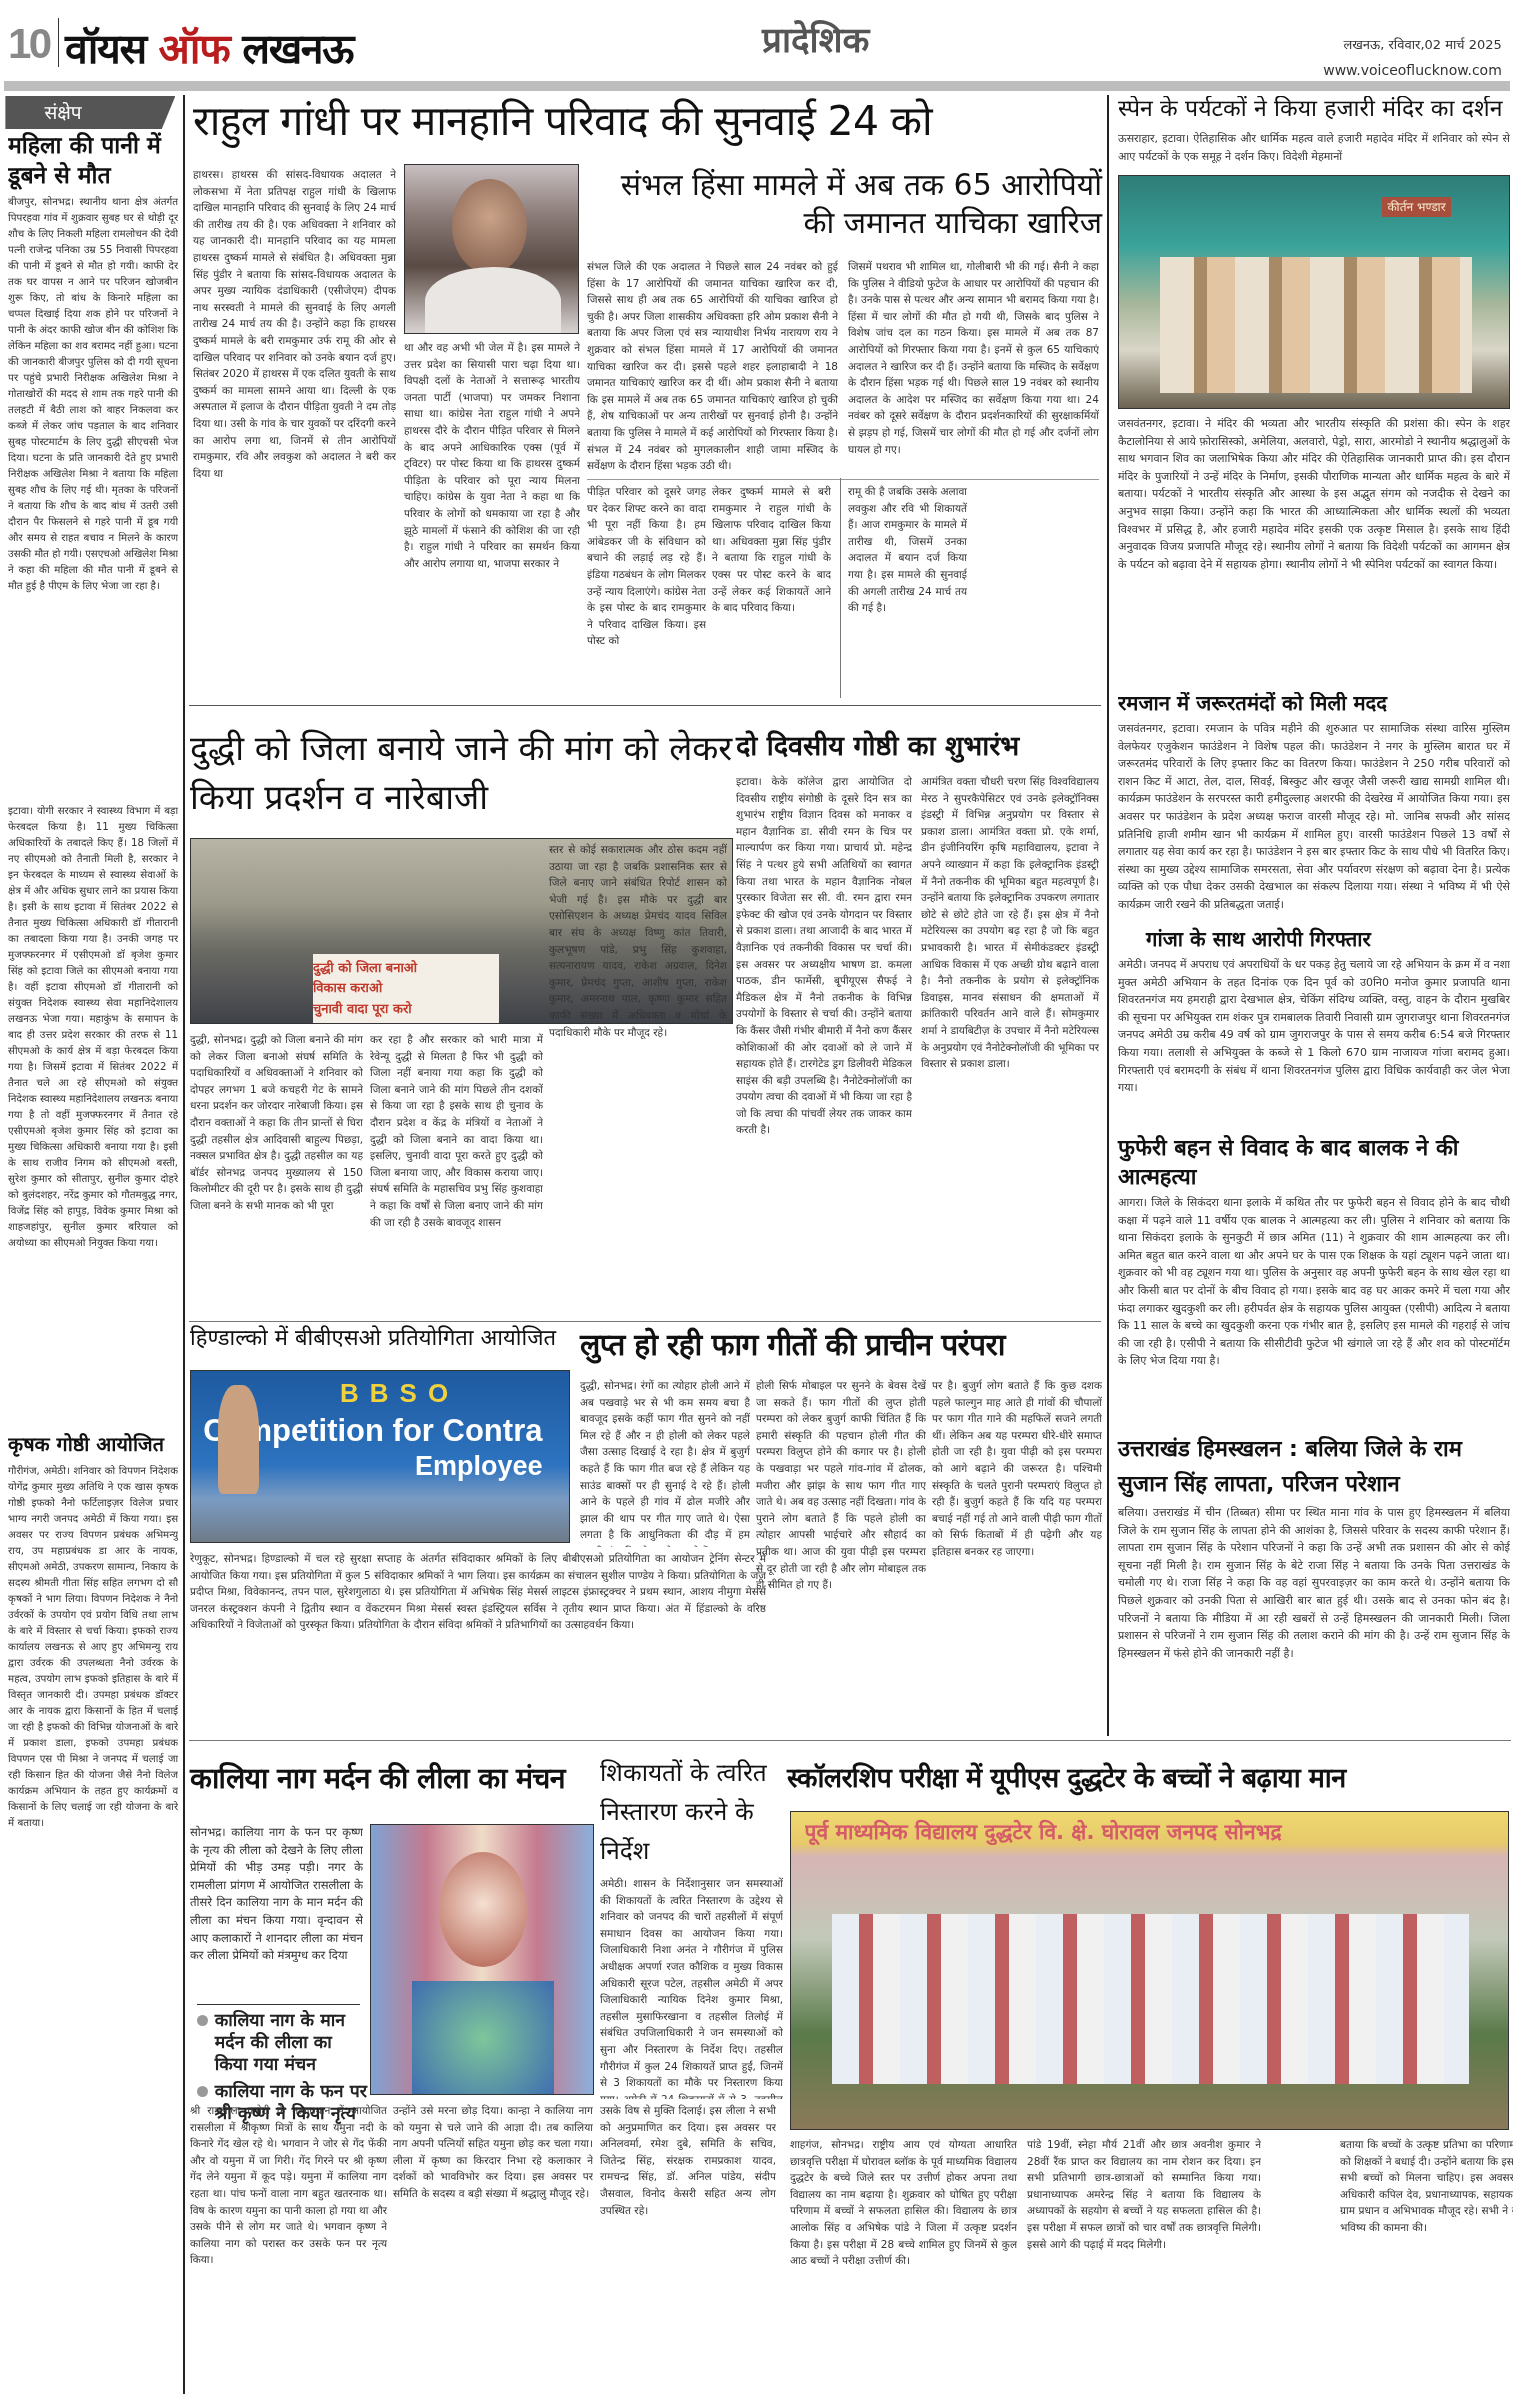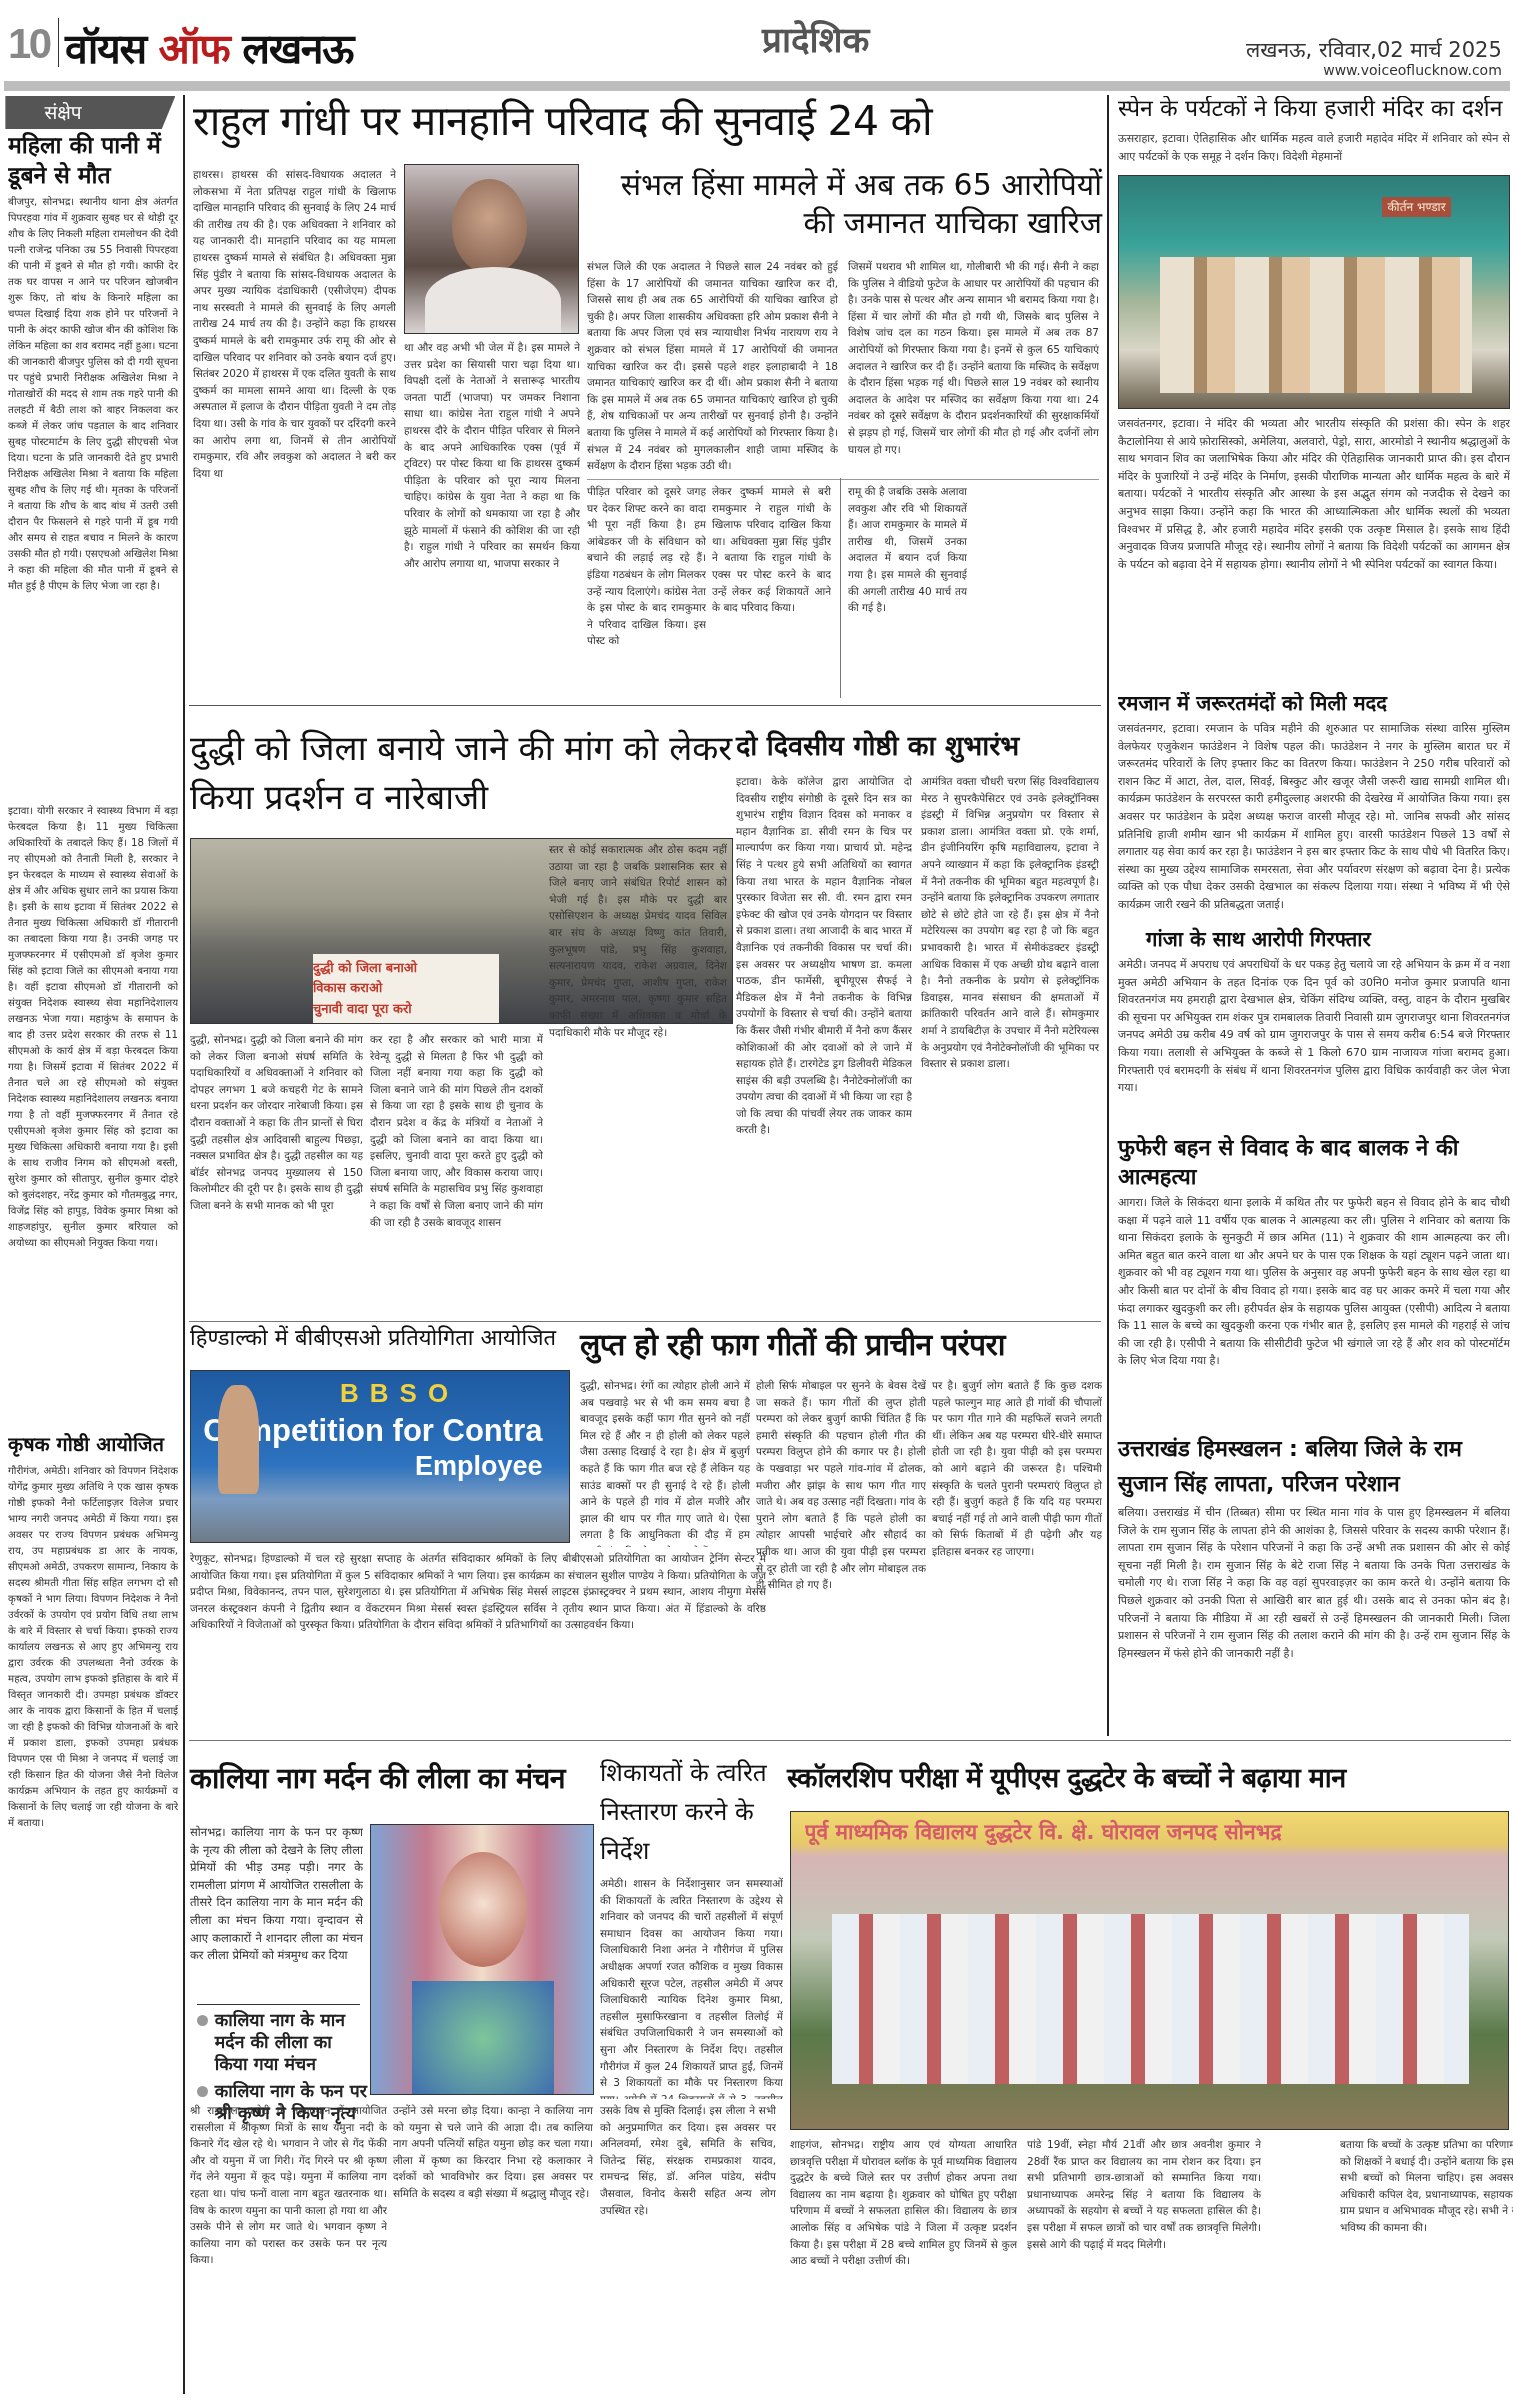--- a/index.html
+++ b/index.html
@@ -5,21 +5,21 @@
 *{box-sizing:border-box;margin:0;padding:0}
 html,body{width:1514px;height:2401px;background:#fff;overflow:hidden}
 body{position:relative;font-family:"DejaVu Sans","Liberation Sans",sans-serif;color:#222}
 .abs{position:absolute}
 .mast{left:0;top:0;width:1514px;height:81px}
 .pgnum{left:8.1px;top:20.3px;font-size:42px;font-weight:bold;color:#888;font-family:"Liberation Sans",sans-serif;letter-spacing:-2.7px}
 .pgbar{left:58px;top:17.6px;width:1.4px;height:49px;background:#333}
 .brand{left:65px;top:19px;font-size:41px;font-weight:900;color:#111;font-family:"DejaVu Sans",sans-serif;letter-spacing:-1.4px}
 .brand .grey{color:#b91c1c}
 .section{left:762px;top:15px;font-size:35px;font-weight:bold;color:#555;font-family:"DejaVu Sans",sans-serif}
-.dateline{right:12.2px;top:35px;font-size:21px;color:#333}
+.dateline{right:12.2px;top:35px;font-size:13px;color:#333}
 .site{right:12.2px;top:62px;font-size:14px;color:#333}
 .greybar{left:4.1px;top:81px;width:1506px;height:9.5px;background:#bdbdbd}
 .vline{background:#222;width:2px}
 .hl{font-family:"DejaVu Sans",sans-serif;color:#111;line-height:1.12}
 .hl.b{font-weight:bold}
 .body{font-size:10.5px;line-height:16.6px;color:#333;text-align:justify;overflow:hidden;font-family:"DejaVu Sans",sans-serif}
 .body.lg{font-size:11.5px;line-height:17.6px}
 .col{position:absolute;overflow:hidden}
 .photo{position:absolute;border:1.4px solid #333;overflow:hidden}
 .kicker{left:5.4px;top:96px;width:170px;height:33px;background:#555;clip-path:polygon(0 0,100% 0,92% 100%,0 100%);color:#fff;font-size:19px;padding:2.7px 0 0 39px}
@@ -70,21 +70,21 @@
 </div>
 <div class="col body" style="left:404px;top:339px;width:176px;height:363px">था और वह अभी भी जेल में है। इस मामले ने उत्तर प्रदेश का सियासी पारा चढ़ा दिया था। विपक्षी दलों के नेताओं ने सत्तारूढ़ भारतीय जनता पार्टी (भाजपा) पर जमकर निशाना साधा था। कांग्रेस नेता राहुल गांधी ने अपने हाथरस दौरे के दौरान पीड़ित परिवार से मिलने के बाद अपने आधिकारिक एक्स (पूर्व में ट्विटर) पर पोस्ट किया था कि हाथरस दुष्कर्म पीड़िता के परिवार को पूरा न्याय मिलना चाहिए। कांग्रेस के युवा नेता ने कहा था कि परिवार के लोगों को धमकाया जा रहा है और झूठे मामलों में फंसाने की कोशिश की जा रही है। राहुल गांधी ने परिवार का समर्थन किया और आरोप लगाया था, भाजपा सरकार ने</div>
 
 <div class="abs hl" style="left:587px;top:166px;width:515px;font-size:30px;line-height:38px;text-align:right">संभल हिंसा मामले में अब तक 65 आरोपियों की जमानत याचिका खारिज</div>
 <div class="col body" style="left:587px;top:258px;width:251px;height:217px">संभल जिले की एक अदालत ने पिछले साल 24 नवंबर को हुई हिंसा के 17 आरोपियों की जमानत याचिका खारिज कर दी, जिससे साथ ही अब तक 65 आरोपियों की याचिका खारिज हो चुकी है। अपर जिला शासकीय अधिवक्ता हरि ओम प्रकाश सैनी ने बताया कि अपर जिला एवं सत्र न्यायाधीश निर्भय नारायण राय ने शुक्रवार को संभल हिंसा मामले में 17 आरोपियों की जमानत याचिका खारिज कर दी। इससे पहले शहर इलाहाबादी ने 18 जमानत याचिकाएं खारिज कर दी थीं। ओम प्रकाश सैनी ने बताया कि इस मामले में अब तक 65 जमानत याचिकाएं खारिज हो चुकी हैं, शेष याचिकाओं पर अन्य तारीखों पर सुनवाई होनी है। उन्होंने बताया कि पुलिस ने मामले में कई आरोपियों को गिरफ्तार किया है। संभल में 24 नवंबर को मुगलकालीन शाही जामा मस्जिद के सर्वेक्षण के दौरान हिंसा भड़क उठी थी।</div>
 <div class="col body" style="left:848px;top:258px;width:251px;height:217px">जिसमें पथराव भी शामिल था, गोलीबारी भी की गई। सैनी ने कहा कि पुलिस ने वीडियो फुटेज के आधार पर आरोपियों की पहचान की है। उनके पास से पत्थर और अन्य सामान भी बरामद किया गया है। हिंसा में चार लोगों की मौत हो गयी थी, जिसके बाद पुलिस ने विशेष जांच दल का गठन किया। इस मामले में अब तक 87 आरोपियों को गिरफ्तार किया गया है। इनमें से कुल 65 याचिकाएं अदालत ने खारिज कर दी हैं। उन्होंने बताया कि मस्जिद के सर्वेक्षण के दौरान हिंसा भड़क गई थी। पिछले साल 19 नवंबर को स्थानीय अदालत के आदेश पर मस्जिद का सर्वेक्षण किया गया था। 24 नवंबर को दूसरे सर्वेक्षण के दौरान प्रदर्शनकारियों की सुरक्षाकर्मियों से झड़प हो गई, जिसमें चार लोगों की मौत हो गई और दर्जनों लोग घायल हो गए।</div>
 <div class="hr" style="left:587px;top:479px;width:512px;height:0.7px;background:#999"></div>
 <div class="col body" style="left:587px;top:483px;width:119px;height:217px">पीड़ित परिवार को दूसरे जगह घर देकर शिफ्ट करने का वादा भी पूरा नहीं किया है। हम आंबेडकर जी के संविधान को बचाने की लड़ाई लड़ रहे हैं। इंडिया गठबंधन के लोग मिलकर उन्हें न्याय दिलाएंगे। कांग्रेस नेता के इस पोस्ट के बाद रामकुमार ने परिवाद दाखिल किया। इस पोस्ट को</div>
 <div class="col body" style="left:712px;top:483px;width:119px;height:217px">लेकर दुष्कर्म मामले से बरी रामकुमार ने राहुल गांधी के खिलाफ परिवाद दाखिल किया था। अधिवक्ता मुन्ना सिंह पुंडीर ने बताया कि राहुल गांधी के एक्स पर पोस्ट करने के बाद उन्हें लेकर कई शिकायतें आने के बाद परिवाद किया।</div>
 <div class="hr" style="left:840px;top:478px;width:0.7px;height:220px;background:#777"></div>
-<div class="col body" style="left:848px;top:483px;width:119px;height:217px">रामू की है जबकि उसके अलावा लवकुश और रवि भी शिकायतें हैं। आज रामकुमार के मामले में तारीख थी, जिसमें उनका अदालत में बयान दर्ज किया गया है। इस मामले की सुनवाई की अगली तारीख 40 मार्च तय की गई है।</div>
+<div class="col body" style="left:848px;top:483px;width:119px;height:217px">रामू की है जबकि उसके अलावा लवकुश और रवि भी शिकायतें हैं। आज रामकुमार के मामले में तारीख थी, जिसमें उनका अदालत में बयान दर्ज किया गया है। इस मामले की सुनवाई की अगली तारीख 24 मार्च तय की गई है।</div>
 
 <div class="hr" style="left:189px;top:705px;width:912px;height:1.4px;background:#555"></div>
 <div class="abs hl" style="left:190px;top:724px;width:543px;font-size:34px;line-height:49px">दुद्धी को जिला बनाये जाने की मांग को लेकर किया प्रदर्शन व नारेबाजी</div>
 <div class="photo" style="left:190px;top:838px;width:543px;height:186px;background:linear-gradient(180deg,#b8b4a6 0%,#9c9a8a 35%,#6b6a64 60%,#3f4248 100%)">
   <div style="position:absolute;left:122px;top:115px;width:186px;height:71px;background:#f3eee6;color:#c0392b;font-weight:bold;font-size:13px;line-height:20.3px;text-align:left;padding-top:4.1px">
     <div>दुद्धी को जिला बनाओ</div>
     <div>विकास कराओ</div>
     <div>चुनावी वादा पूरा करो</div>
   </div>
 </div>

